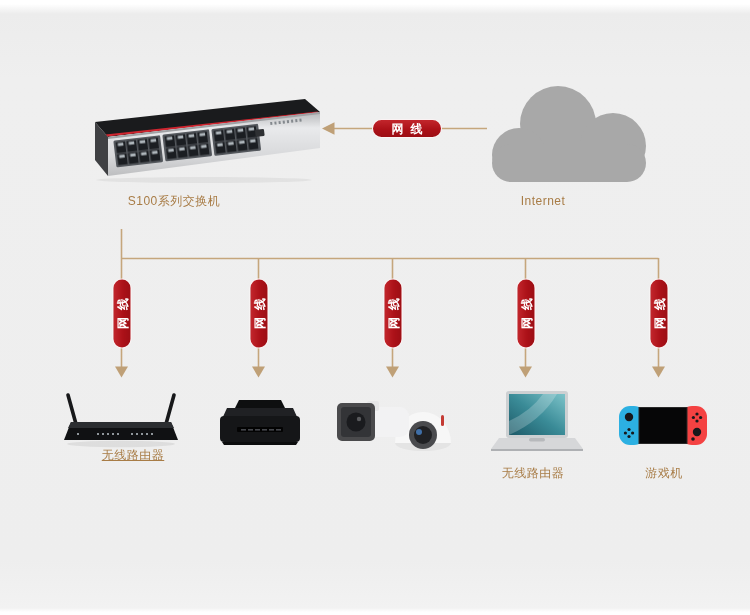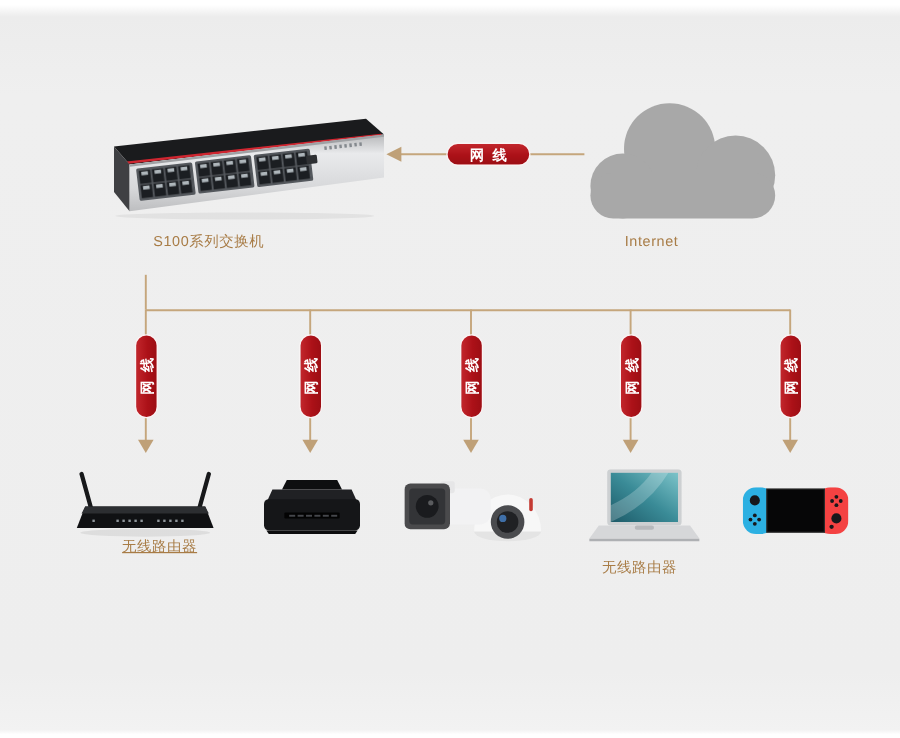--- a/index.html
+++ b/index.html
@@ -205,14 +205,15 @@
       <circle cx="78" cy="8" r="1.6"></circle>
         <circle cx="78" cy="15" r="1.6"></circle>
       <circle cx="74.4" cy="11.5" r="1.6"></circle>
         <circle cx="81.6" cy="11.5" r="1.6"></circle>
       <circle cx="74" cy="33" r="1.8"></circle>
     </g>
   </svg>
 
   <div class="lbl" style="left:58px;top:443px;width:150px;text-decoration:underline;">无线路由器</div>
   <div class="lbl" style="left:458px;top:461px;width:150px;">无线路由器</div>
+  <div class="lbl" style="left:589px;top:461px;width:150px;">游戏机</div>
 
 </div>
 
 </body></html>

